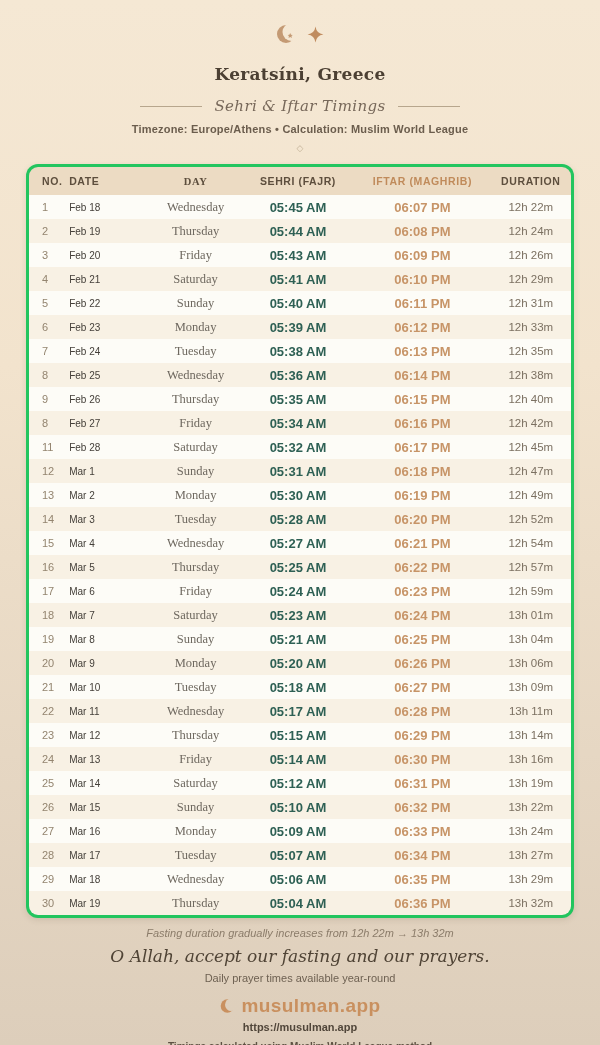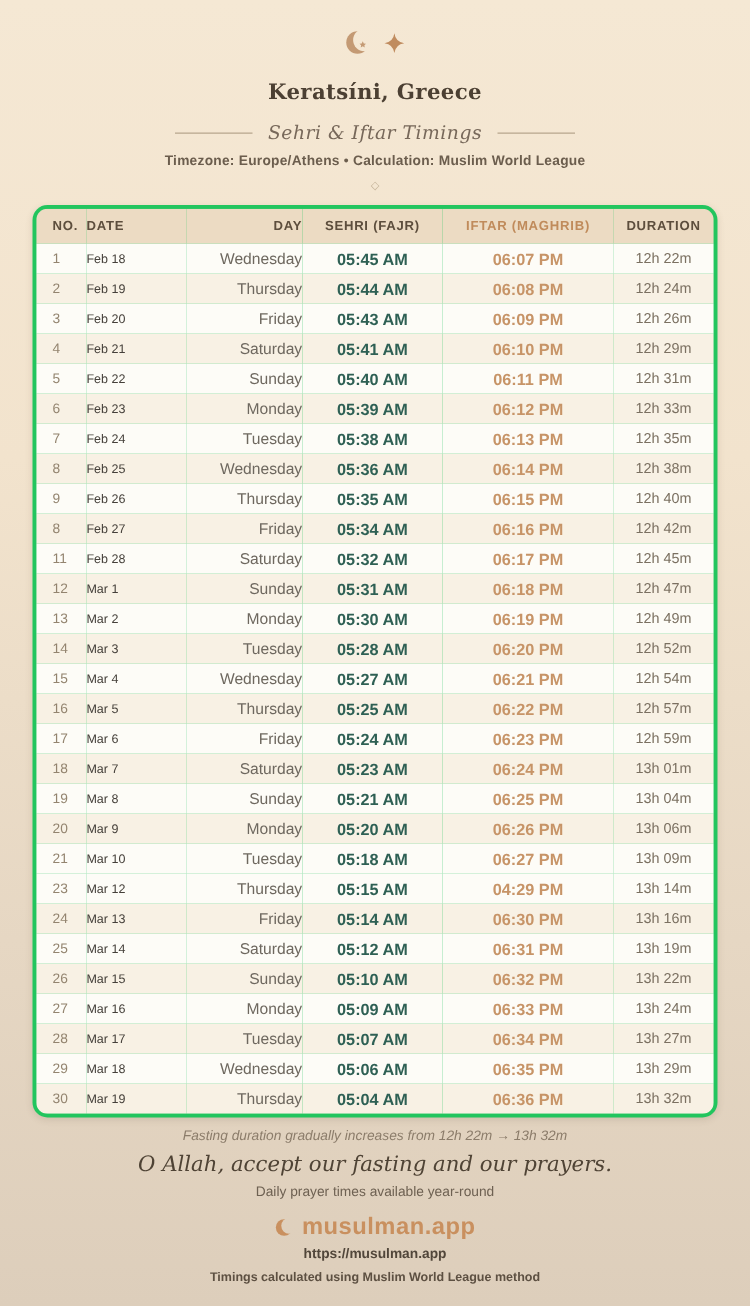--- a/index.html
+++ b/index.html
@@ -43,21 +43,21 @@
   thead th{
     background:#ecdbc3;height:28px;font-size:10.5px;font-weight:bold;color:#5d4e3d;
     letter-spacing:.6px;padding:0;
   }
   thead th.iftar-h{color:#c08b5b;}
   tbody td{height:24px;padding:0;}
   tr.odd td{background:#fdfcf7;}
   tr.even td{background:#f8f1e4;}
   th:nth-child(1),td:nth-child(1){width:40px;text-align:left;padding-left:13px;box-sizing:border-box;}
   th:nth-child(2),td:nth-child(2){width:80px;text-align:left;}
-  th:nth-child(3),td:nth-child(3){width:92px;text-align:right;}
+  th:nth-child(3),td:nth-child(3){width:92px;text-align:center;font-family:Liberation Serif, serif;}
   th:nth-child(4),td:nth-child(4){width:112px;text-align:center;}
   th:nth-child(5),td:nth-child(5){width:136px;text-align:center;}
   th:nth-child(6),td:nth-child(6){width:80px;text-align:center;}
   td:nth-child(1){color:#93846f;font-size:11px;}
   td:nth-child(2){color:#45403a;font-size:10px;}
   td:nth-child(3){color:#6e685f;font-size:12.5px;}
   td:nth-child(4){color:#2e6054;font-size:13px;font-weight:bold;}
   td:nth-child(5){color:#c79467;font-size:13px;font-weight:bold;}
   td:nth-child(6){color:#7b7061;font-size:11.5px;}
 
@@ -282,26 +282,34 @@
               <td>13h 06m</td>
             </tr>
             <tr class="odd">
               <td>21</td>
               <td>Mar 10</td>
               <td>Tuesday</td>
               <td>05:18 AM</td>
               <td>06:27 PM</td>
               <td>13h 09m</td>
             </tr>
+            <tr class="even">
+              <td>22</td>
+              <td>Mar 11</td>
+              <td>Wednesday</td>
+              <td>05:17 AM</td>
+              <td>06:28 PM</td>
+              <td>13h 11m</td>
+            </tr>
             <tr class="odd">
               <td>23</td>
               <td>Mar 12</td>
               <td>Thursday</td>
               <td>05:15 AM</td>
-              <td>04:29 PM</td>
+              <td>06:29 PM</td>
               <td>13h 14m</td>
             </tr>
             <tr class="even">
               <td>24</td>
               <td>Mar 13</td>
               <td>Friday</td>
               <td>05:14 AM</td>
               <td>06:30 PM</td>
               <td>13h 16m</td>
             </tr>

